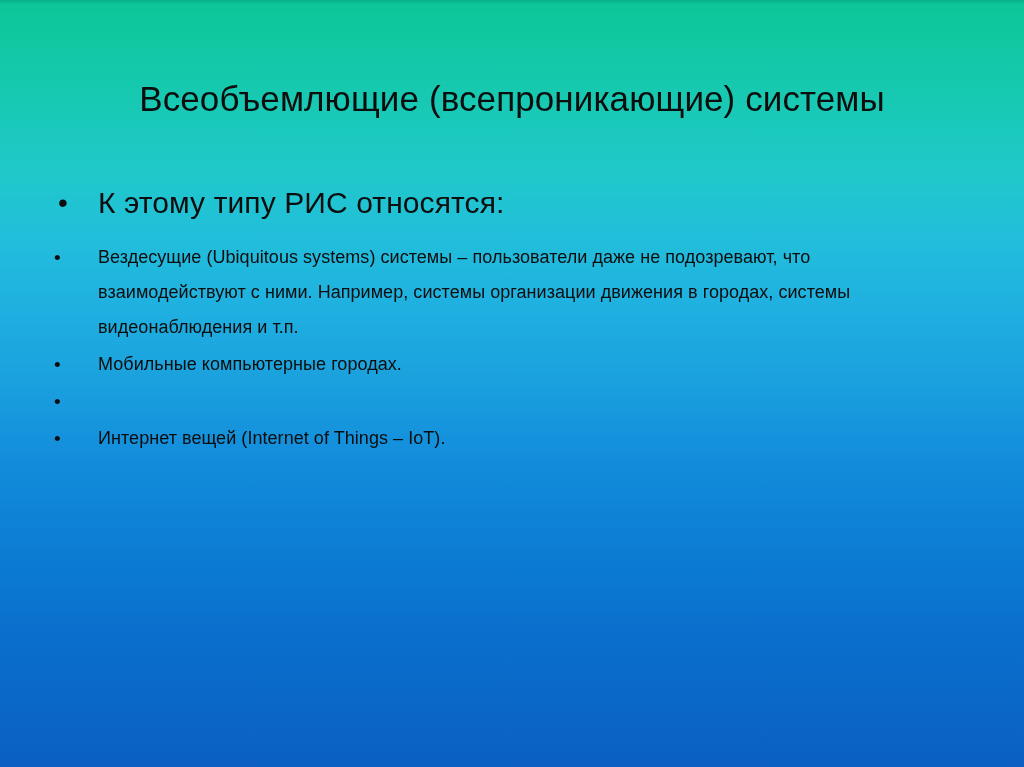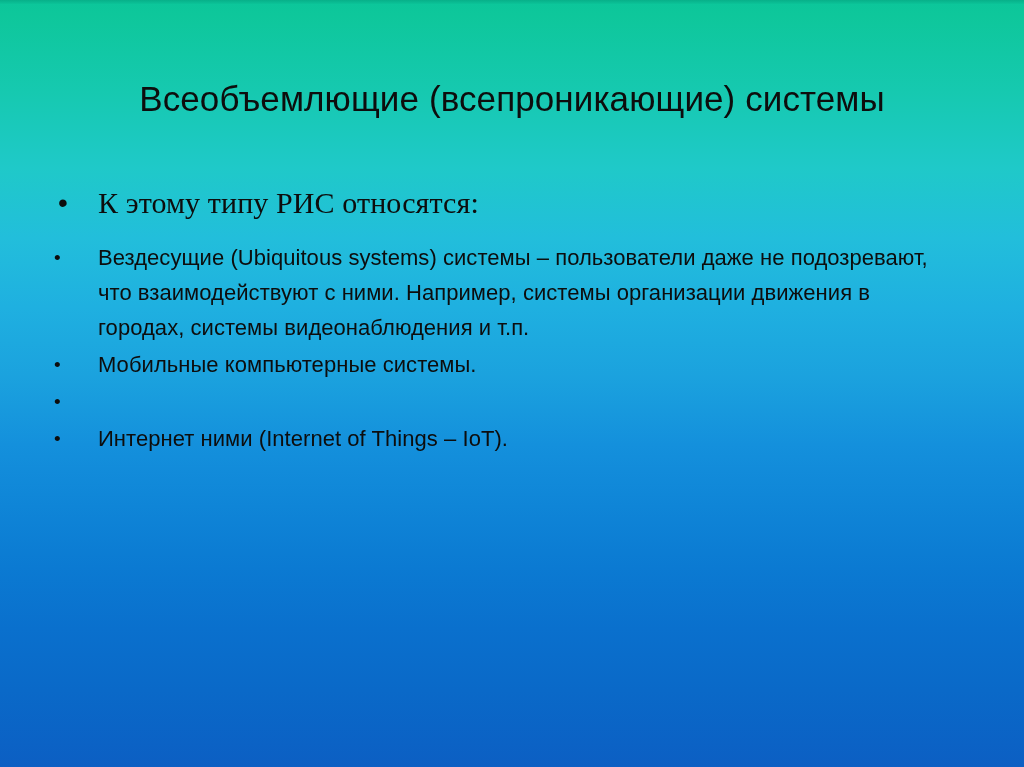--- a/index.html
+++ b/index.html
@@ -85,38 +85,37 @@
     font-size: 28px;
     line-height: 42px;
     color: #0d0d0d;
     text-align: left;
   }
   .lvl1 .text {
     font-size: 30px;
     line-height: 42px;
     color: #0d0d0d;
     letter-spacing: 0.1px;
-    font-family: Liberation Serif, serif;
   }
 
   
   .lvl2 {
     margin-bottom: 2px;
   }
   .lvl2 .marker {
     width: 44px;
     min-width: 44px;
     margin-left: 54px;
     font-size: 19px;
     line-height: 35px;
     color: #0d0d0d;
     text-align: left;
   }
   .lvl2 .text {
-    font-size: 22px;
+    font-size: 18px;
     line-height: 35px;
     color: #0d0d0d;
     max-width: 838px;
     letter-spacing: 0.05px;
   }
 
   .spacer-sm { height: 8px; }
 </style>
 </head>
 <body>
@@ -138,26 +137,26 @@
 
     <div class="spacer-sm"></div>
 
     <div class="bullet-row lvl2">
       <div class="marker">•</div>
       <div class="text">Вездесущие (Ubiquitous systems) системы – пользователи даже не подозревают, что взаимодействуют с ними. Например, системы организации движения в городах, системы видеонаблюдения и т.п.</div>
     </div>
 
     <div class="bullet-row lvl2">
       <div class="marker">•</div>
-      <div class="text">Мобильные компьютерные системы.</div>
+      <div class="text">Мобильные компьютерные городах.</div>
     </div>
 
     <div class="bullet-row lvl2">
       <div class="marker">•</div>
     </div>
 
     <div class="bullet-row lvl2">
       <div class="marker">•</div>
-      <div class="text">Интернет ними (Internet of Things – IoT).</div>
+      <div class="text">Интернет вещей (Internet of Things – IoT).</div>
     </div>
 
   </div>
 </div>
 
 </body></html>

